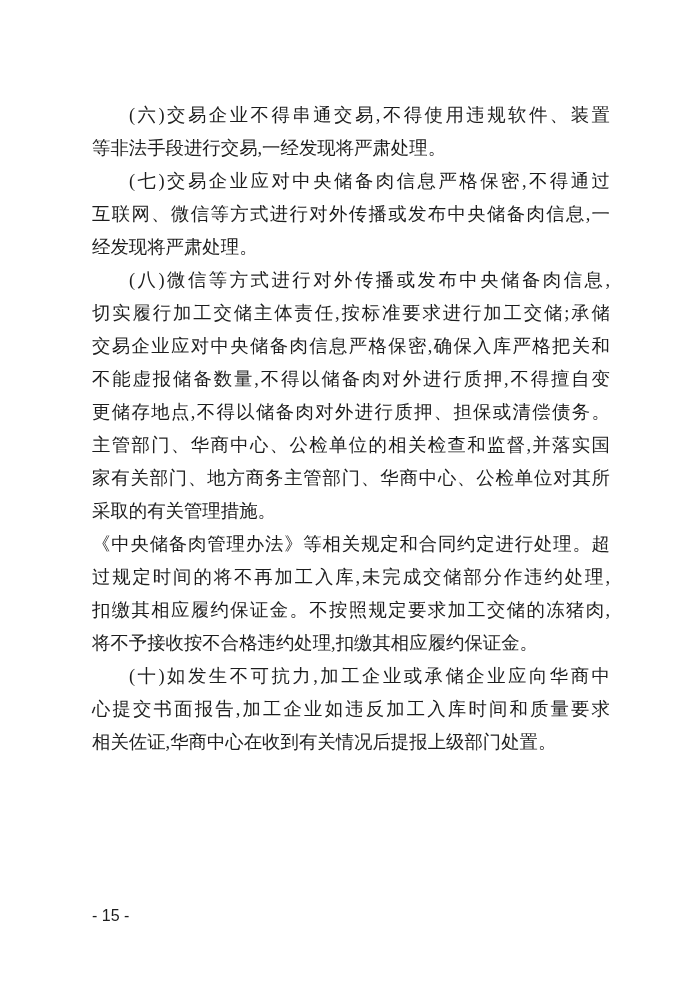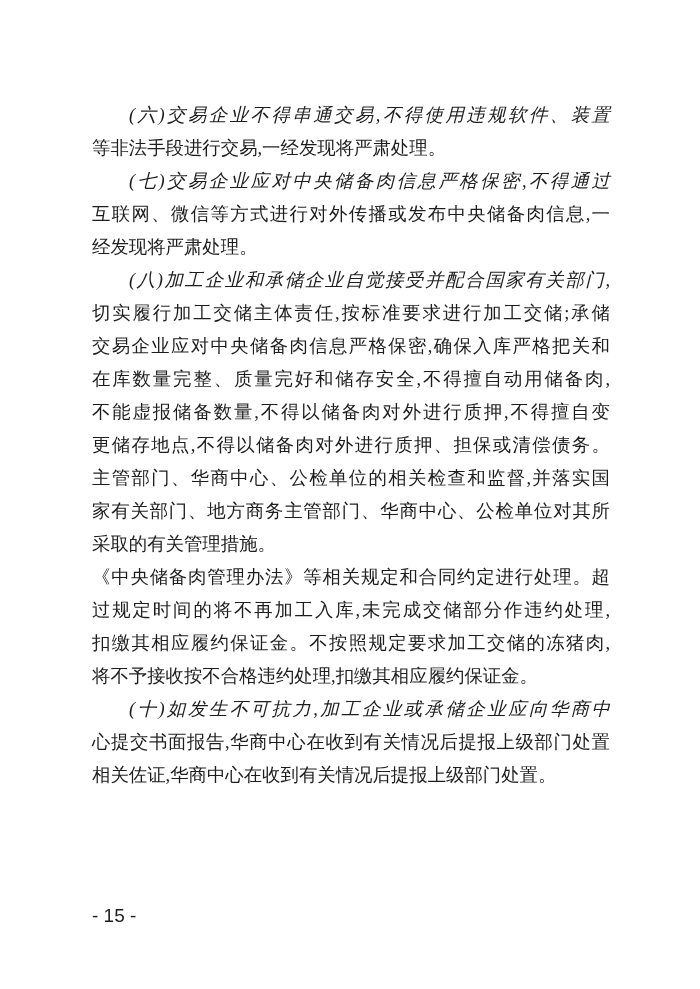--- a/index.html
+++ b/index.html
@@ -32,31 +32,30 @@
     line-height: 33px;
     text-align: justify;
     text-align-last: justify;
     text-justify: inter-character;
     white-space: normal;
     word-break: keep-all;
     overflow: visible;
   }
   .line.first {
     text-indent: 37px;
-    font-style: italic;
   }
   .line.last {
     text-align-last: left;
   }
   .footer {
     position: absolute;
     left: 92px;
     top: 906px;
     font-family: "Liberation Sans", "DejaVu Sans", sans-serif;
-    font-size: 19px;
+    font-size: 16px;
     line-height: 20px;
     color: #1d1d1d;
   }
 </style>
 </head>
 <body>
 
 <div class="page">
   <div class="content">
 
@@ -65,40 +64,39 @@
       <div class="line last">等非法手段进行交易,一经发现将严肃处理。</div>
     </div>
 
     <div class="para">
       <div class="line first">(七)交易企业应对中央储备肉信息严格保密,不得通过</div>
       <div class="line">互联网、微信等方式进行对外传播或发布中央储备肉信息,一</div>
       <div class="line last">经发现将严肃处理。</div>
     </div>
 
     <div class="para">
-      <div class="line first">(八)加工企业和承储企业自觉接受并配合国家有关部门,</div>
+      <div class="line first">(八)微信等方式进行对外传播或发布中央储备肉信息,</div>
       <div class="line">切实履行加工交储主体责任,按标准要求进行加工交储;承储</div>
       <div class="line">交易企业应对中央储备肉信息严格保密,确保入库严格把关和</div>
-      <div class="line">在库数量完整、质量完好和储存安全,不得擅自动用储备肉,</div>
       <div class="line">不能虚报储备数量,不得以储备肉对外进行质押,不得擅自变</div>
       <div class="line">更储存地点,不得以储备肉对外进行质押、担保或清偿债务。</div>
       <div class="line">主管部门、华商中心、公检单位的相关检查和监督,并落实国</div>
       <div class="line">家有关部门、地方商务主管部门、华商中心、公检单位对其所</div>
       <div class="line last">采取的有关管理措施。</div>
     </div>
 
     <div class="para">
       <div class="line">《中央储备肉管理办法》等相关规定和合同约定进行处理。超</div>
       <div class="line">过规定时间的将不再加工入库,未完成交储部分作违约处理,</div>
       <div class="line">扣缴其相应履约保证金。不按照规定要求加工交储的冻猪肉,</div>
       <div class="line last">将不予接收按不合格违约处理,扣缴其相应履约保证金。</div>
     </div>
 
     <div class="para">
       <div class="line first">(十)如发生不可抗力,加工企业或承储企业应向华商中</div>
-      <div class="line">心提交书面报告,华商中心在收到有关情况后提报上级部门处置</div>
+      <div class="line">心提交书面报告,加工企业如违反加工入库时间和质量要求</div>
       <div class="line last">相关佐证,华商中心在收到有关情况后提报上级部门处置。</div>
     </div>
 
   </div>
 
   <div class="footer">- 15 -</div>
 </div>
 
 </body></html>

